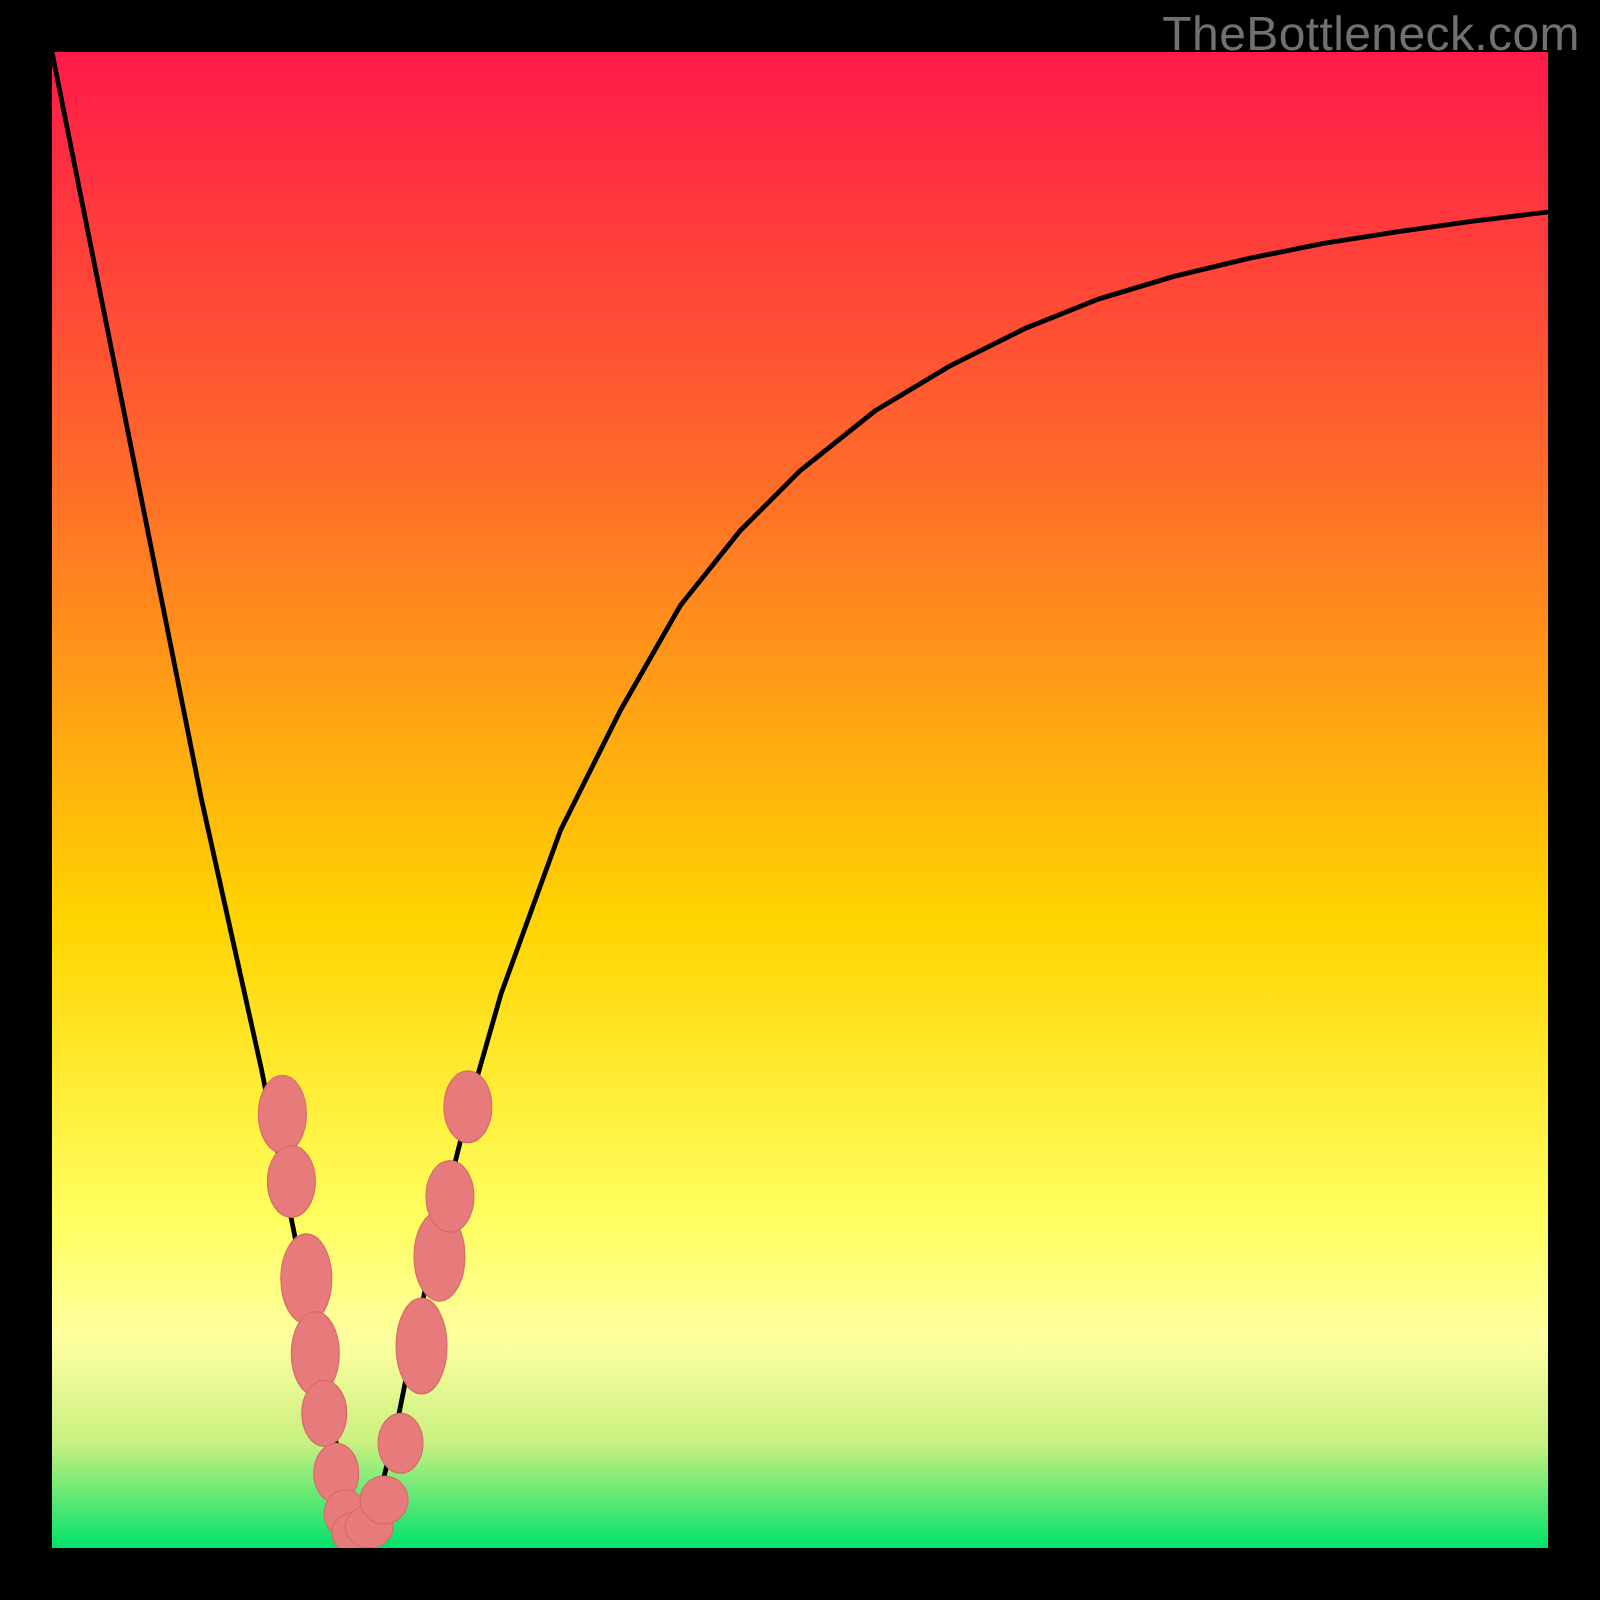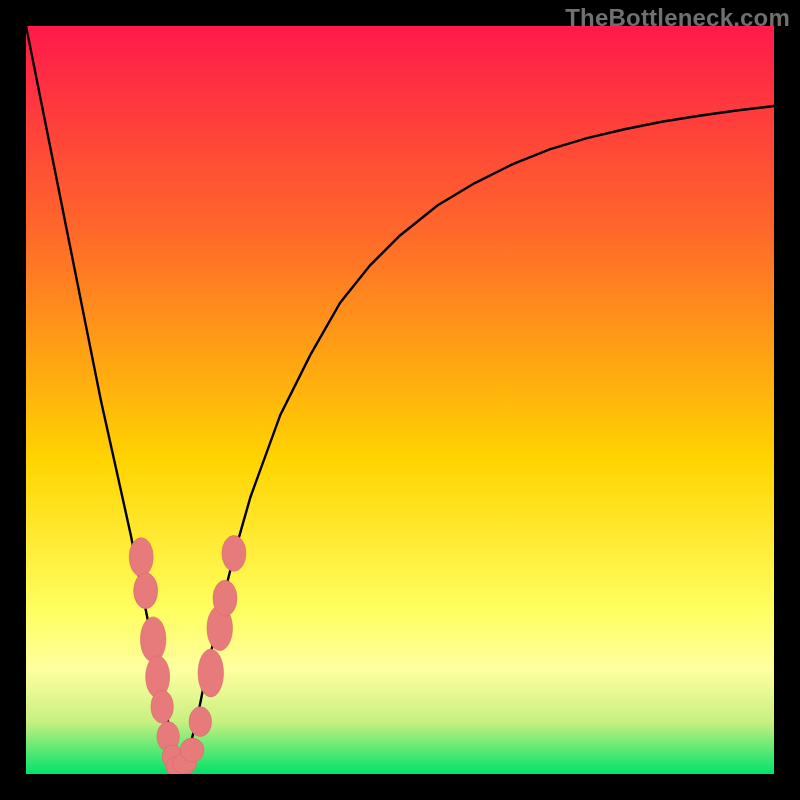--- a/index.html
+++ b/index.html
@@ -25,21 +25,21 @@
     top: 0;
     width: 748px;
     height: 748px;
   }
   .watermark {
     position: absolute;
     top: 4px;
     right: 10px;
     color: #707070;
     font-size: 24px;
-    font-weight: 700;
+    font-weight: 400;
     letter-spacing: 0.2px;
   }
   svg {
     position: absolute;
     left: 0;
     top: 0;
   }
 </style>
 </head>
 <body>

